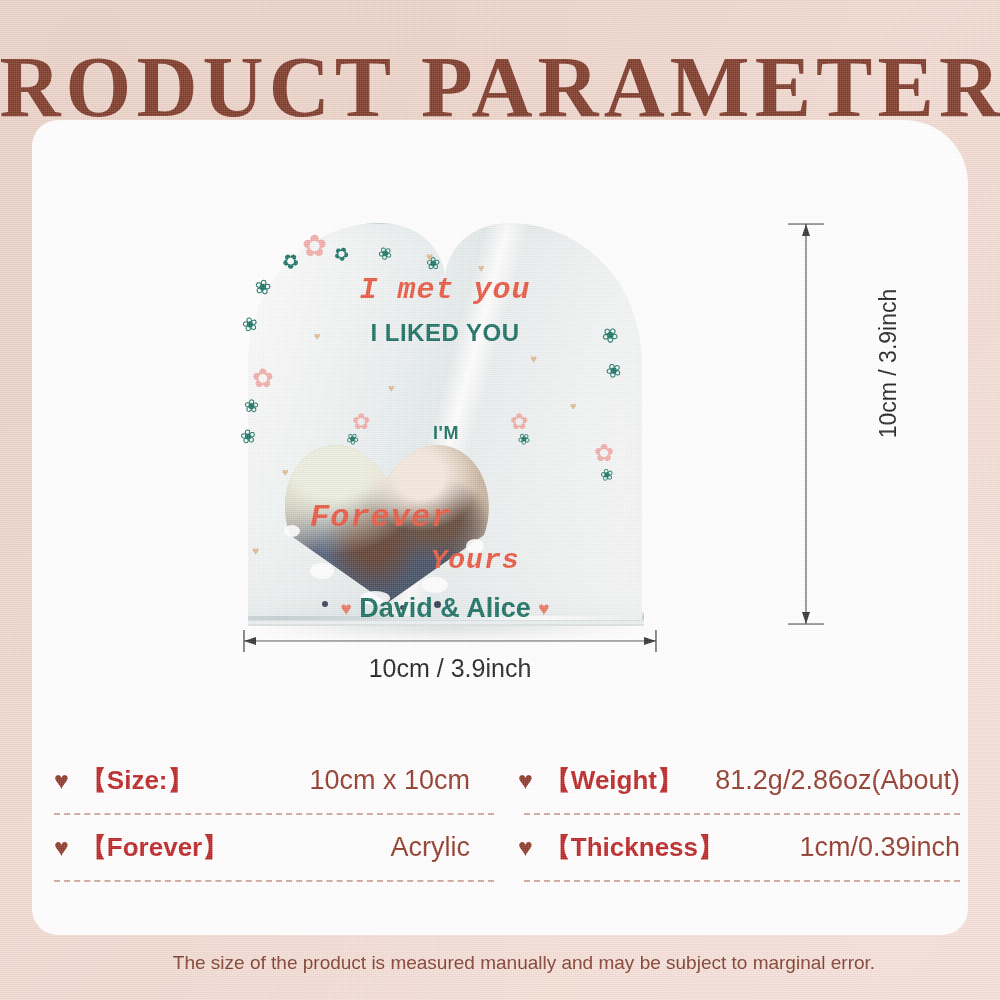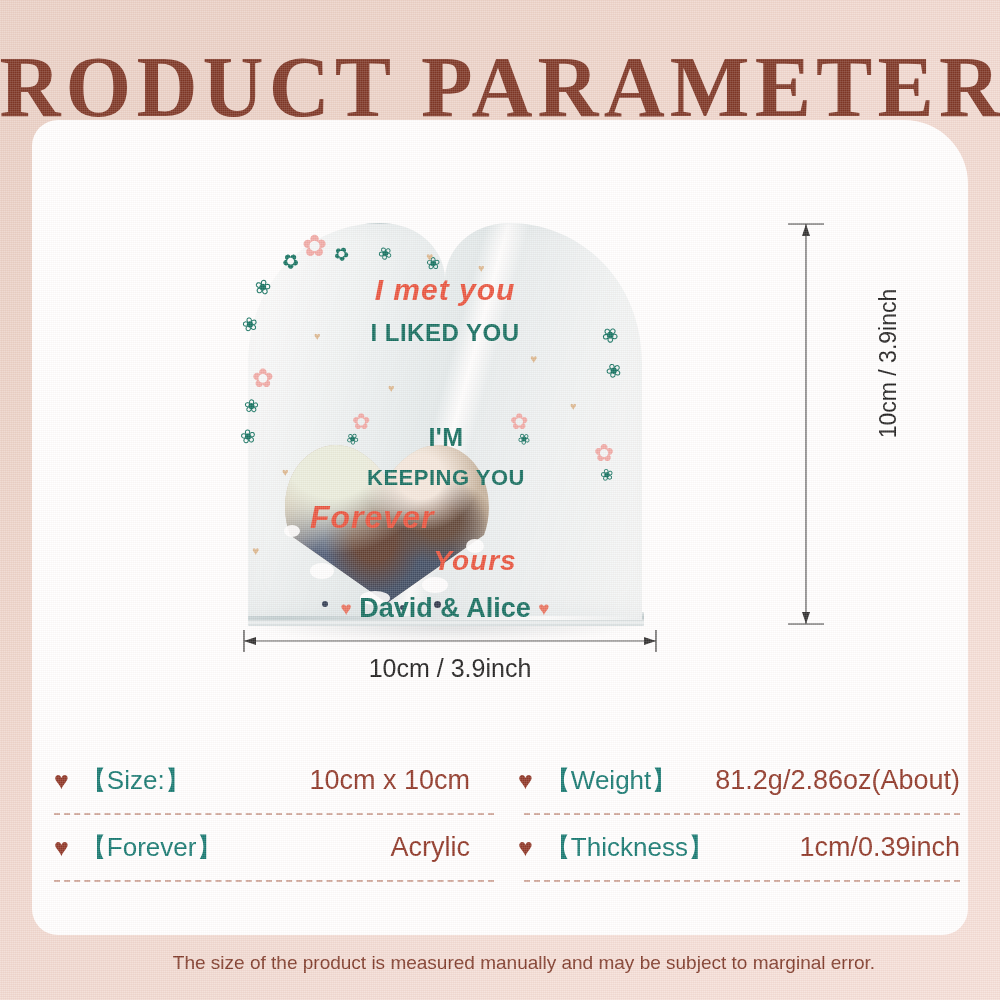--- a/index.html
+++ b/index.html
@@ -117,32 +117,32 @@
   }
   .splat {
     position:absolute; border-radius:50%;
     background:#ffffff; opacity:.9;
   }
   .dot { position:absolute; border-radius:50%; }
 
   
   .pl-text { position:absolute; width:100%; text-align:center; white-space:nowrap; }
   .script {
-    font-family:Liberation Sans, sans-serif;
+    font-family:Liberation Mono, monospace;
     font-style:italic; font-weight:700;
     color:#e8503a; letter-spacing:1px;
   }
   .bold-teal {
     font-family:"Liberation Sans", sans-serif;
     font-weight:700; color:#0f6b5c; letter-spacing:.5px;
   }
   #l-met   { left:0; top:58px;  font-size:30px; }
   #l-liked { left:0; top:104px; font-size:24px; }
   #l-love  { left:0; top:140px; font-size:31px; }
-  #l-im    { left:96px; top:208px; width:240px; font-size:25px; }
+  #l-im    { left:96px; top:208px; width:240px; font-size:18px; }
   #l-keep  { left:96px; top:250px; width:240px; font-size:22px; }
   #l-forever { left:80px; top:284px; width:230px; font-size:32px; text-align:left; }
   #l-yours   { left:130px; top:330px; width:230px; font-size:28px; text-align:center; }
   #l-names {
     left:0; top:378px; font-size:27px;
     font-family:"Liberation Sans", sans-serif;
     font-weight:600; color:#0f6b5c; letter-spacing:0;
   }
   #l-names .mini-heart { color:#e8725e; font-size:19px; vertical-align:2px; }
 
@@ -164,21 +164,21 @@
     position:absolute; left:0; width:420px; top:24px;
     text-align:center; font-size:25px; color:#1a1a1a; white-space:nowrap;
   }
 
   
   #params { position:absolute; left:0; top:628px; width:936px; }
   .prow { position:relative; display:flex; height:65px; }
   .pcell { position:relative; width:468px; display:flex; align-items:center; }
   .pheart { color:#8c3222; font-size:25px; margin-left:22px; margin-right:12px; line-height:1; }
   .plabel {
-    color:#0f766e; font-size:26px; font-weight:400;
+    color:#b91c1c; font-size:26px; font-weight:700;
     font-family:"Liberation Sans", sans-serif; white-space:nowrap;
   }
   .pvalue {
     position:absolute; right:30px;
     color:#8c3222; font-size:27px; white-space:nowrap;
   }
   .pcell.right .pheart { margin-left:18px; }
   .pcell.right .pvalue { right:8px; }
   .dashrow { position:relative; height:2px; }
   .dash {
@@ -253,21 +253,20 @@
           <div class="splat" style="left:140px; top:172px; width:26px; height:16px;"></div>
           <div class="splat" style="left:184px; top:134px; width:18px; height:14px;"></div>
           <div class="dot" style="left:40px;  top:196px; width:6px;  height:6px; background:#2f3b52;"></div>
           <div class="dot" style="left:118px; top:200px; width:5px;  height:5px; background:#2f3b52;"></div>
           <div class="dot" style="left:152px; top:196px; width:7px;  height:7px; background:#2b3549;"></div>
         </div>
 
         <div class="pl-text script" id="l-met">I met you</div>
         <div class="pl-text bold-teal" id="l-liked">I LIKED YOU</div>
         <div class="pl-text bold-teal" id="l-im">I'M</div>
-        <div class="pl-text bold-teal" id="l-keep">KEEPING YOU</div>
         <div class="pl-text script" id="l-forever">Forever</div>
         <div class="pl-text script" id="l-yours">Yours</div>
 
         <div class="pl-text" id="l-names">
           <span class="mini-heart">♥</span>
           <span>David &amp; Alice</span>
           <span class="mini-heart">♥</span>
         </div>
       </div>
 

